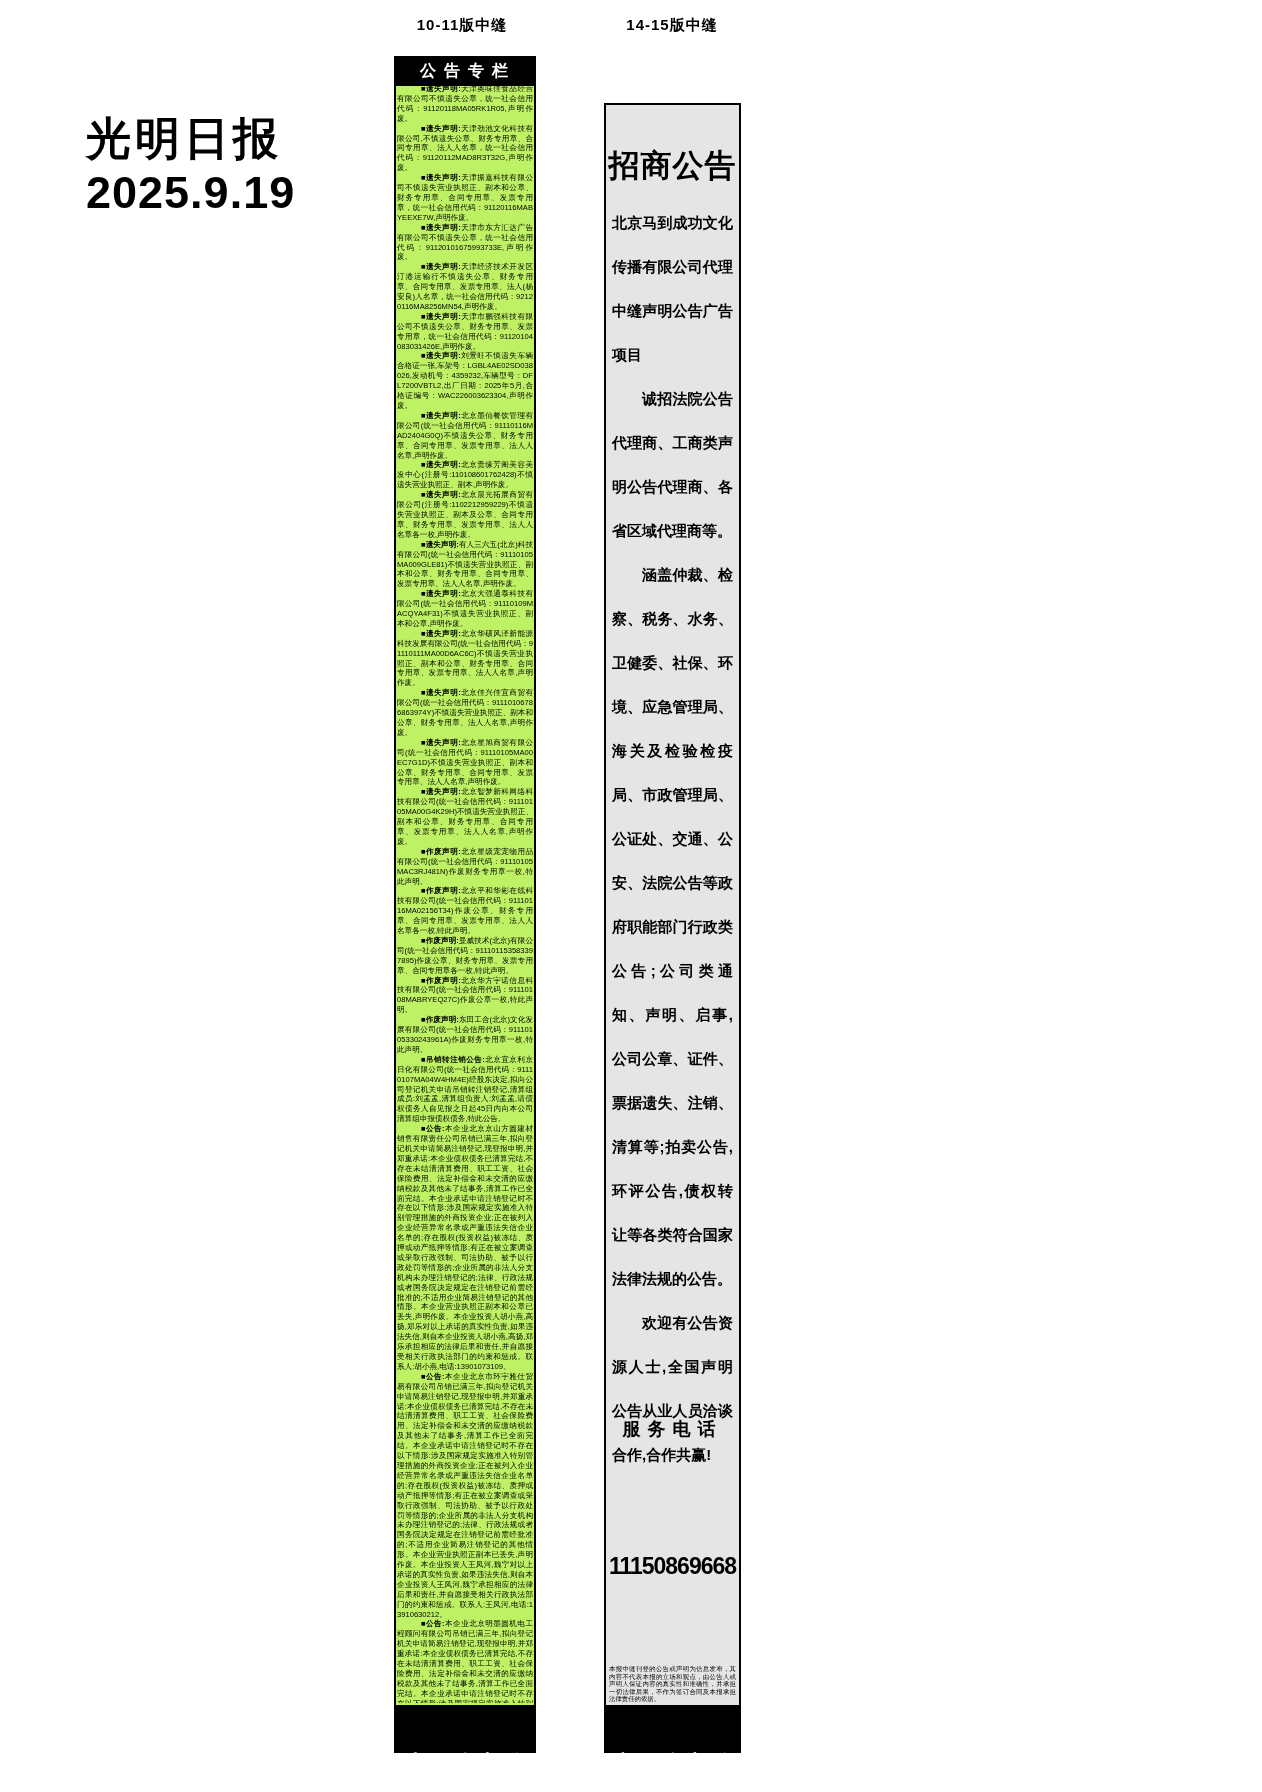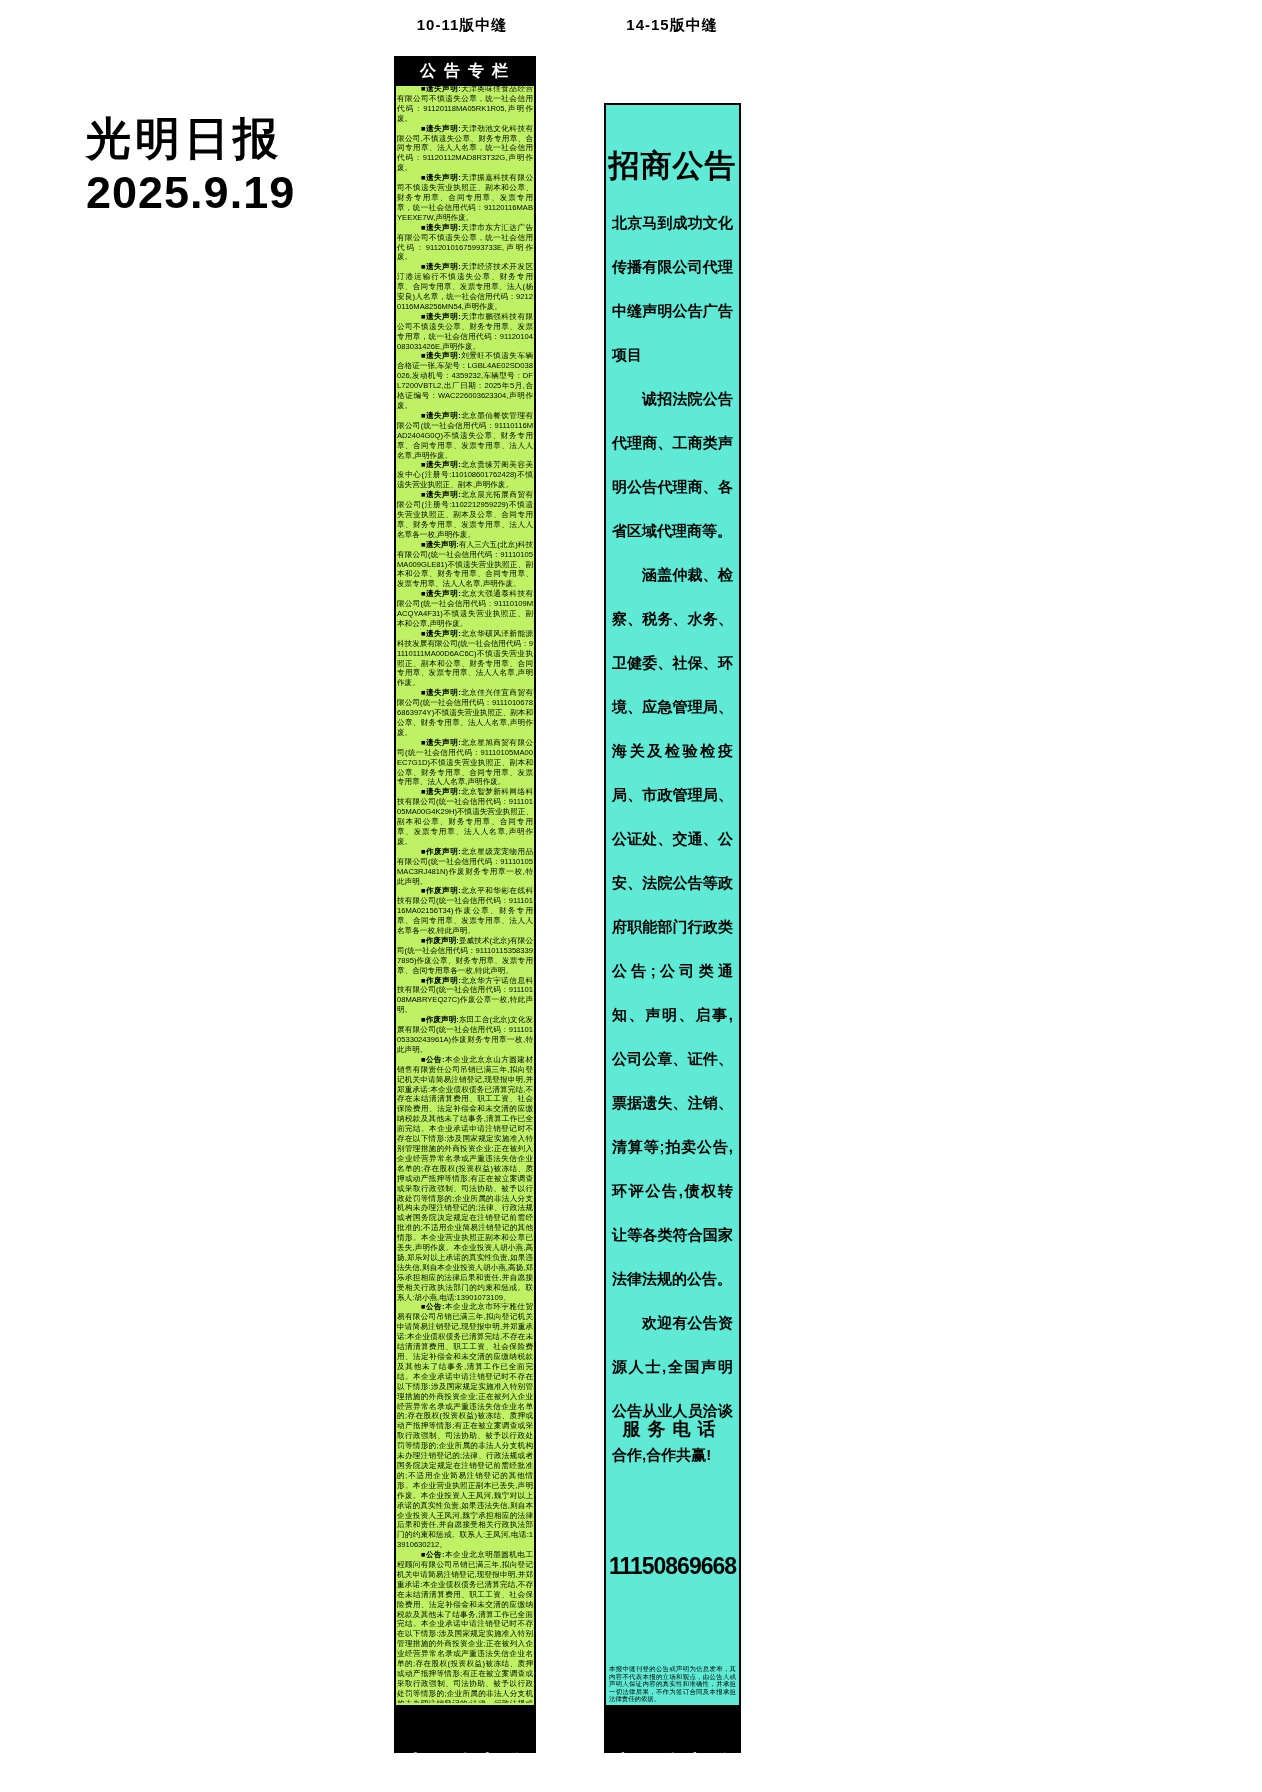--- a/index.html
+++ b/index.html
@@ -47,21 +47,21 @@
     position:absolute; left:0; right:0; bottom:0; height:46px;
     background:#000; color:#fff; text-align:center; padding-top:2px;
   }
   .col-footer .l1 { font-size:21px; font-weight:bold; letter-spacing:3px; line-height:25px;margin-top:43px; }
   .col-footer .l2 { font-size:27px; font-weight:bold; letter-spacing:-1px; line-height:26px;
                     transform:scaleX(0.95); transform-origin:center; white-space:nowrap; }
 
   
   .col-right {
     position:absolute; left:604px; top:103px; width:137px; height:1650px;
-    border:2px solid #000; background:#5eead4;padding-left:20px;
+    border:2px solid #000; background:#e5e5e5;padding-left:20px;
   }
   .cr-title {
     position:absolute; top:40px; left:0; width:100%;
     text-align:center; font-size:31px; font-weight:bold; letter-spacing:1px;
   }
   .cr-body {
     position:absolute; top:96px; left:6px; right:6px;
     font-size:15px; font-weight:bold; line-height:44px;
     text-align:justify; text-justify:inter-character;
   }
@@ -109,20 +109,21 @@
       <p class="ann"><b>■遗失声明:</b>北京大强通泰科技有限公司(统一社会信用代码：91110109MACQYA4F31)不慎遗失营业执照正、副本和公章,声明作废。</p>
       <p class="ann"><b>■遗失声明:</b>北京华硕风泽新能源科技发展有限公司(统一社会信用代码：91110111MA00D6AC6C)不慎遗失营业执照正、副本和公章、财务专用章、合同专用章、发票专用章、法人人名章,声明作废。</p>
       <p class="ann"><b>■遗失声明:</b>北京佳兴佳宜商贸有限公司(统一社会信用代码：91110106786863974Y)不慎遗失营业执照正、副本和公章、财务专用章、法人人名章,声明作废。</p>
       <p class="ann"><b>■遗失声明:</b>北京星旭商贸有限公司(统一社会信用代码：91110105MA00EC7G1D)不慎遗失营业执照正、副本和公章、财务专用章、合同专用章、发票专用章、法人人名章,声明作废。</p>
       <p class="ann"><b>■遗失声明:</b>北京智梦新科网络科技有限公司(统一社会信用代码：91110105MA00G4K29H)不慎遗失营业执照正、副本和公章、财务专用章、合同专用章、发票专用章、法人人名章,声明作废。</p>
       <p class="ann"><b>■作废声明:</b>北京星级宠宠物用品有限公司(统一社会信用代码：91110105MAC3RJ481N)作废财务专用章一枚,特此声明。</p>
       <p class="ann"><b>■作废声明:</b>北京平和华彬在线科技有限公司(统一社会信用代码：91110116MA02156T34)作废公章、财务专用章、合同专用章、发票专用章、法人人名章各一枚,特此声明。</p>
       <p class="ann"><b>■作废声明:</b>曼威技术(北京)有限公司(统一社会信用代码：911101153583397895)作废公章、财务专用章、发票专用章、合同专用章各一枚,特此声明。</p>
       <p class="ann"><b>■作废声明:</b>北京华方宇诺信息科技有限公司(统一社会信用代码：91110108MABRYEQ27C)作废公章一枚,特此声明。</p>
       <p class="ann"><b>■作废声明:</b>东田工合(北京)文化发展有限公司(统一社会信用代码：91110105330243961A)作废财务专用章一枚,特此声明。</p>
+      <p class="ann"><b>■吊销转注销公告:</b>北京宜京利京日化有限公司(统一社会信用代码：91110107MA04W4HM4E)经股东决定,拟向公司登记机关申请吊销转注销登记,清算组成员:刘孟孟,清算组负责人:刘孟孟,请债权债务人自见报之日起45日内向本公司清算组申报债权债务,特此公告。</p>
       <p class="ann"><b>■公告:</b>本企业北京京山方圆建材销售有限责任公司吊销已满三年,拟向登记机关申请简易注销登记,现登报申明,并郑重承诺:本企业债权债务已清算完结,不存在未结清清算费用、职工工资、社会保险费用、法定补偿金和未交清的应缴纳税款及其他未了结事务,清算工作已全面完结。本企业承诺申请注销登记时不存在以下情形:涉及国家规定实施准入特别管理措施的外商投资企业;正在被列入企业经营异常名录或严重违法失信企业名单的;存在股权(投资权益)被冻结、质押或动产抵押等情形;有正在被立案调查或采取行政强制、司法协助、被予以行政处罚等情形的;企业所属的非法人分支机构未办理注销登记的;法律、行政法规或者国务院决定规定在注销登记前需经批准的;不适用企业简易注销登记的其他情形。本企业营业执照正副本和公章已丢失,声明作废。本企业投资人胡小燕,高扬,郑乐对以上承诺的真实性负责,如果违法失信,则自本企业投资人胡小燕,高扬,郑乐承担相应的法律后果和责任,并自愿接受相关行政执法部门的约束和惩戒。联系人:胡小燕,电话:13901073109。</p>
       <p class="ann"><b>■公告:</b>本企业北京市环宇雅仕贸易有限公司吊销已满三年,拟向登记机关申请简易注销登记,现登报申明,并郑重承诺:本企业债权债务已清算完结,不存在未结清清算费用、职工工资、社会保险费用、法定补偿金和未交清的应缴纳税款及其他未了结事务,清算工作已全面完结。本企业承诺申请注销登记时不存在以下情形:涉及国家规定实施准入特别管理措施的外商投资企业;正在被列入企业经营异常名录或严重违法失信企业名单的;存在股权(投资权益)被冻结、质押或动产抵押等情形;有正在被立案调查或采取行政强制、司法协助、被予以行政处罚等情形的;企业所属的非法人分支机构未办理注销登记的;法律、行政法规或者国务院决定规定在注销登记前需经批准的;不适用企业简易注销登记的其他情形。本企业营业执照正副本已丢失,声明作废。本企业投资人王凤河,魏宁对以上承诺的真实性负责,如果违法失信,则自本企业投资人王凤河,魏宁承担相应的法律后果和责任,并自愿接受相关行政执法部门的约束和惩戒。联系人:王凤河,电话:13910630212。</p>
       <p class="ann"><b>■公告:</b>本企业北京明墨圆机电工程顾问有限公司吊销已满三年,拟向登记机关申请简易注销登记,现登报申明,并郑重承诺:本企业债权债务已清算完结,不存在未结清清算费用、职工工资、社会保险费用、法定补偿金和未交清的应缴纳税款及其他未了结事务,清算工作已全面完结。本企业承诺申请注销登记时不存在以下情形:涉及国家规定实施准入特别管理措施的外商投资企业;正在被列入企业经营异常名录或严重违法失信企业名单的;存在股权(投资权益)被冻结、质押或动产抵押等情形;有正在被立案调查或采取行政强制、司法协助、被予以行政处罚等情形的;企业所属的非法人分支机构未办理注销登记的;法律、行政法规或者国务院决定规定在注销登记前需经批准的;不适用企业简易注销登记的其他情形。本企业营业执照正副本已丢失,声明作废。本企业投资人高扬,胡小燕对以上承诺的真实性负责,如果违法失信,则自本企业投资人高扬,胡小燕承担相应的法律后果和责任,并自愿接受相关行政执法部门的约束和惩戒。联系人:高扬,电话:13901073109。</p>
     </div>
   <div class="col-footer">
     <div class="l1">声明公告登报电话</div>
     <div class="l2">010-67616666</div>
   </div>
 </div>
 

